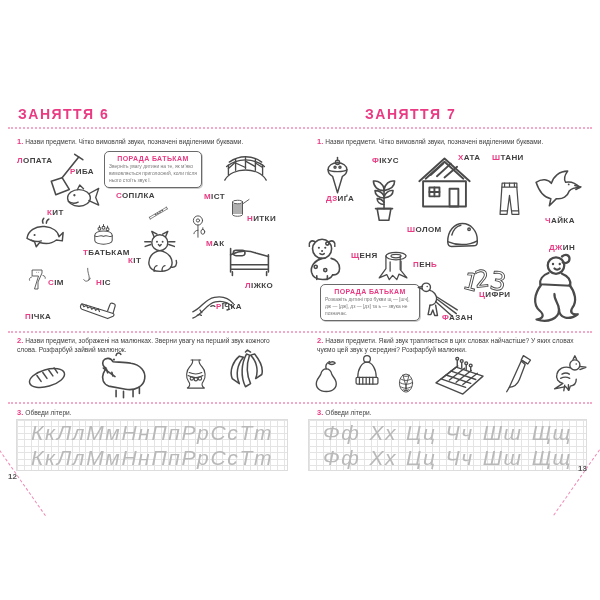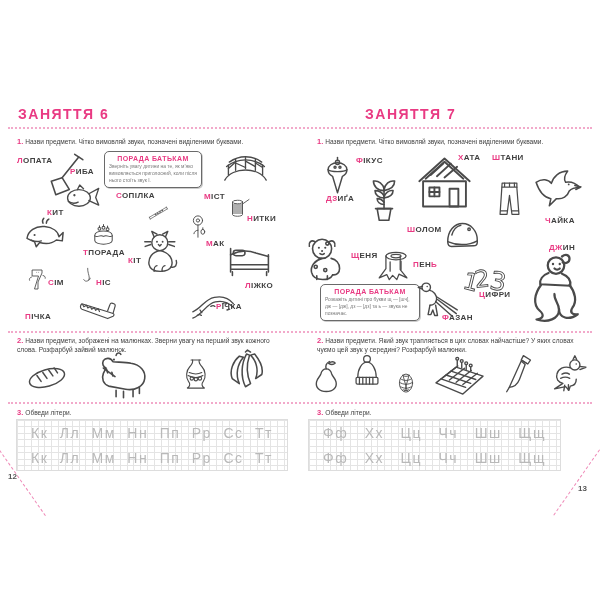--- a/index.html
+++ b/index.html
@@ -16,21 +16,21 @@
   .tipbox{border:1.4px solid #6a6a6a;border-radius:5px;background:#fff;box-shadow:1px 1px 0 #ccc;
           padding:3px 4px;text-align:center;}
   .tiptitle{color:var(--pink);font-weight:700;font-size:7px;letter-spacing:.4px;margin-bottom:1px;}
   .tiptext{font-size:4.9px;line-height:1.45;color:#7a7a7a;text-align:left;}
   .art{position:absolute;overflow:visible;}
   .grid{border:1px solid #ddd;background-image:
         repeating-linear-gradient(to right,#e4e4e4 0 1px,transparent 1px 6.85px),
         repeating-linear-gradient(to bottom,#e4e4e4 0 1px,transparent 1px 6.5px);
         display:flex;flex-direction:column;justify-content:space-around;box-sizing:border-box;}
   .lrow{display:flex;justify-content:space-between;padding:0 14px;}
-  .lpair{font-size:14px;color:#b9b9b9;letter-spacing:1.5px;line-height:1;}
+  .lpair{font-size:21px;color:#b9b9b9;letter-spacing:1.5px;line-height:1;font-style:italic;}
   .pagenum{font-size:8px;font-weight:700;color:#555;}
   .cornerdash{width:80px;height:0;border-top:1.6px dashed #ef8ab8;}
 </style>
 </head>
 <body>
 
 <svg width="0" height="0" style="position:absolute">
   <defs>
     <symbol id="i-shovel" viewBox="0 0 100 100">
         <g fill="none" stroke="#4a4a4a" stroke-width="3.5" stroke-linecap="round" stroke-linejoin="round">
@@ -397,21 +397,21 @@
         <use href="#i-whale"></use>
       </svg>
       <div class="abs label" style="left: 47px; top: 208px;"><span class="hl">К</span><span>ИТ</span></div>
       <svg class="art" style="left:226px;top:195px;width:25px;height:30px;">
         <use href="#i-spool"></use>
       </svg>
       <div class="abs label" style="left: 247px; top: 214px;"><span class="hl">Н</span><span>ИТКИ</span></div>
       <svg class="art" style="left:84px;top:219px;width:39px;height:29px;">
         <use href="#i-cake"></use>
       </svg>
-      <div class="abs label" style="left: 83px; top: 248px;"><span class="hl">Т</span><span>ПОРАДА</span></div>
+      <div class="abs label" style="left: 83px; top: 248px;"><span class="hl">Т</span><span>БАТЬКАМ</span></div>
       <svg class="art" style="left:185px;top:207px;width:27px;height:41px;">
         <use href="#i-poppy"></use>
       </svg>
       <div class="abs label" style="left: 206px; top: 239px;"><span class="hl">М</span><span>АК</span></div>
       <svg class="art" style="left:141px;top:227px;width:47px;height:52px;">
         <use href="#i-cat"></use>
       </svg>
       <div class="abs label" style="left: 128px; top: 256px;"><span class="hl">К</span><span>ІТ</span></div>
       <svg class="art" style="left:213px;top:235px;width:73px;height:45px;">
         <use href="#i-bed"></use>
@@ -445,21 +445,21 @@
       <svg class="art" style="left:217px;top:349px;width:61px;height:51px;">
         <use href="#i-banana"></use>
       </svg>
       <svg class="art" style="left:315px;top:155px;width:45px;height:41px;">
         <use href="#i-top"></use>
       </svg>
       <div class="abs label" style="left: 326px; top: 194px;"><span class="hl">ДЗ</span><span>ИҐА</span></div>
       <svg class="art" style="left:357px;top:162px;width:53px;height:70px;">
         <use href="#i-ficus"></use>
       </svg>
-      <div class="abs label" style="left: 356px; top: 156px;"><span class="hl">Ф</span><span>ІКУС</span></div>
+      <div class="abs label" style="left: 372px; top: 156px;"><span class="hl">Ф</span><span>ІКУС</span></div>
       <svg class="art" style="left:411px;top:151px;width:67px;height:63px;">
         <use href="#i-house"></use>
       </svg>
       <div class="abs label" style="left: 458px; top: 153px;"><span class="hl">Х</span><span>АТА</span></div>
       <svg class="art" style="left:489px;top:161px;width:41px;height:77px;">
         <use href="#i-pants"></use>
       </svg>
       <div class="abs label" style="left: 492px; top: 153px;"><span class="hl">Ш</span><span>ТАНИ</span></div>
       <svg class="art" style="left:525px;top:165px;width:67px;height:51px;">
         <use href="#i-seagull"></use>
@@ -538,37 +538,37 @@
         <span class="lpair">Кк</span>
         <span class="lpair">Лл</span>
         <span class="lpair">Мм</span>
         <span class="lpair">Нн</span>
         <span class="lpair">Пп</span>
         <span class="lpair">Рр</span>
         <span class="lpair">Сс</span>
         <span class="lpair">Тт</span>
       </div>
     </div>
-  <div class="abs grid" style="left:308px;top:419px;width:253px;height:52px;" id="grid-right">
+  <div class="abs grid" style="left:308px;top:419px;width:279px;height:52px;" id="grid-right">
       <div class="lrow">
         <span class="lpair">Фф</span>
         <span class="lpair">Хх</span>
         <span class="lpair">Цц</span>
         <span class="lpair">Чч</span>
         <span class="lpair">Шш</span>
         <span class="lpair">Щщ</span>
       </div>
       <div class="lrow">
         <span class="lpair">Фф</span>
         <span class="lpair">Хх</span>
         <span class="lpair">Цц</span>
         <span class="lpair">Чч</span>
         <span class="lpair">Шш</span>
         <span class="lpair">Щщ</span>
       </div>
     </div>
 
   <div class="abs pagenum" style="left:8px;top:472px;">12</div>
-  <div class="abs pagenum" style="left:578px;top:484px;">13</div>
+  <div class="abs pagenum" style="left:578px;top:464px;">13</div>
   <div class="abs cornerdash" style="left:0px;top:450px;transform:rotate(55deg);transform-origin:0 0;"></div>
   <div class="abs cornerdash" style="left:600px;top:450px;transform:rotate(125deg);transform-origin:0 0;"></div>
 
 </div>
 
 </body></html>

